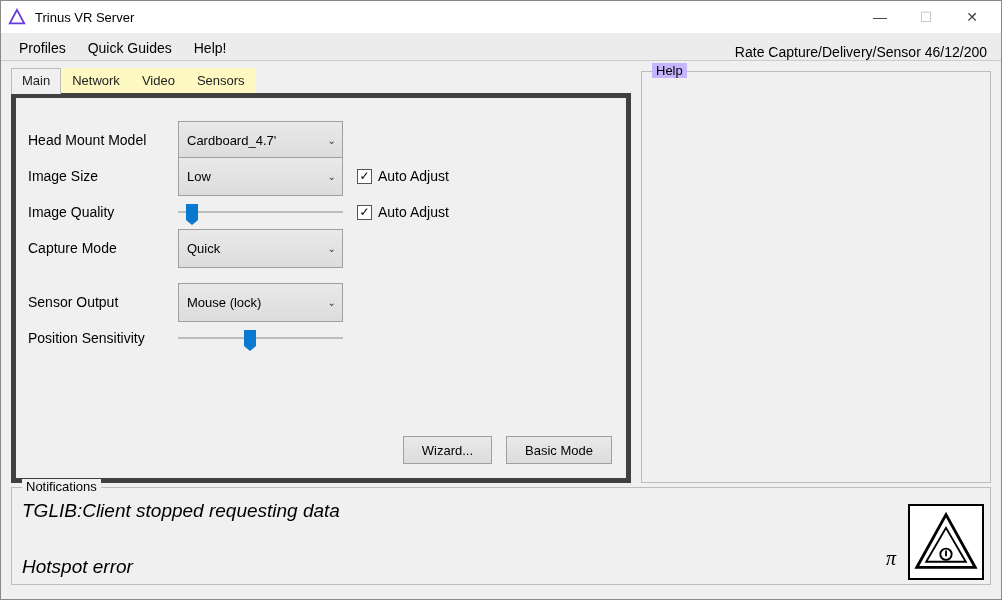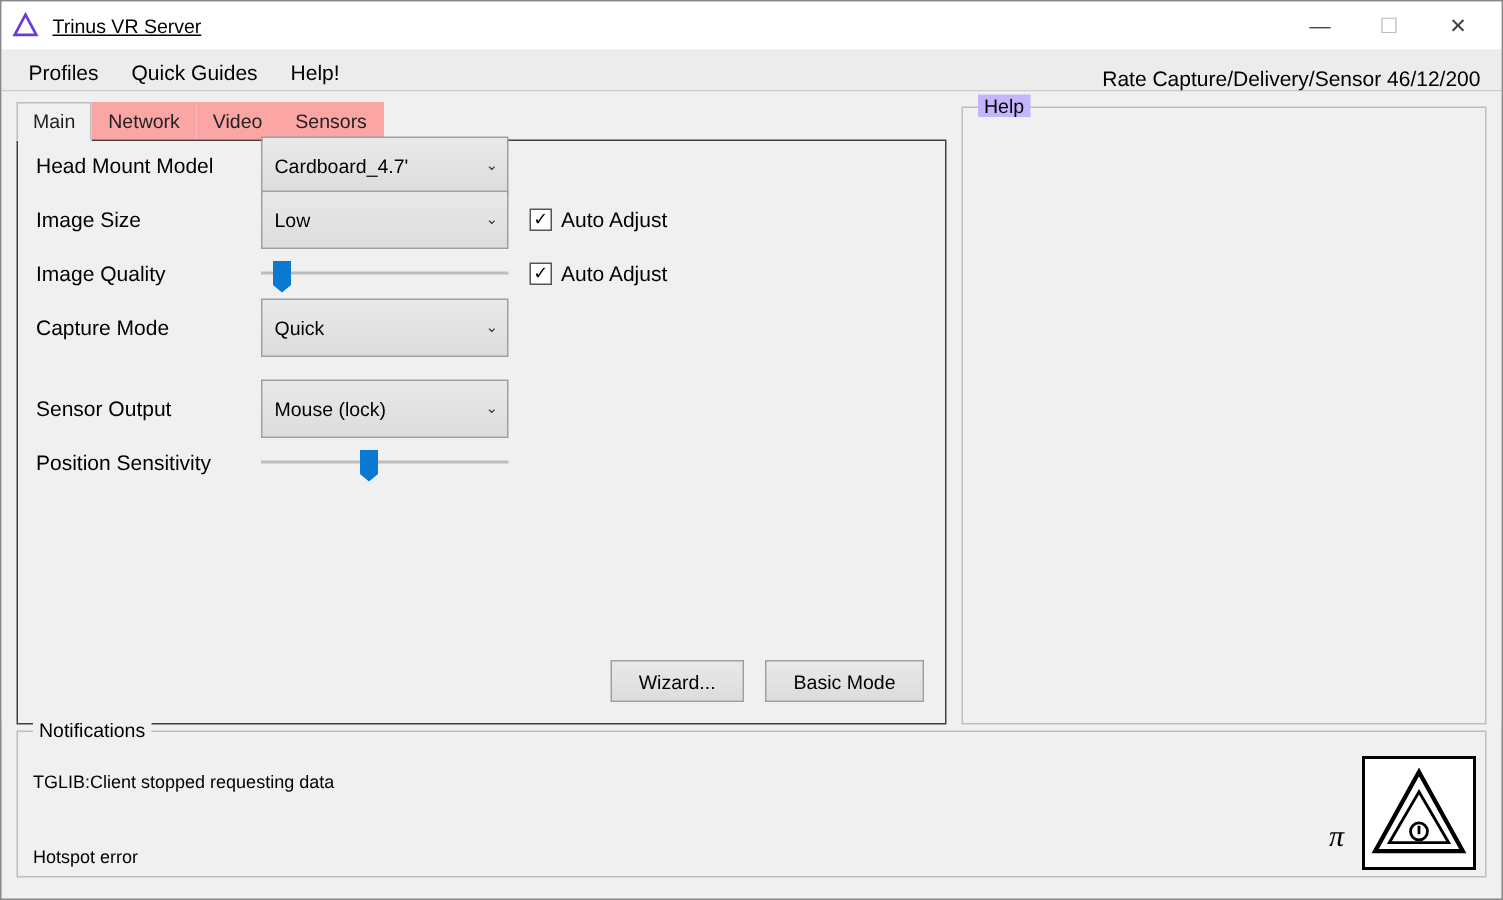--- a/index.html
+++ b/index.html
@@ -16,21 +16,21 @@
   }
   
   .titlebar {
     height: 32px;
     background: #fff;
     display: flex;
     align-items: center;
     padding: 0 6px;
   }
   .titlebar .app-icon { width: 20px; height: 20px; margin-right: 8px; display:flex; align-items:center; justify-content:center;}
-  .titlebar .title { font-size: 13px; text-decoration: underline; }
+  .titlebar .title { font-size: 13px; }
   .window-controls { margin-left: auto; display: flex; }
   .window-controls .ctrl {
     width: 46px; height: 30px; display:flex; align-items:center; justify-content:center;
     font-size: 14px; color:#444;
   }
   .window-controls .ctrl.max { color:#bbb; }
   
   .menubar {
     height: 28px;
     background: #ececec;
@@ -48,37 +48,37 @@
     gap: 10px;
     background:#f0f0f0;
   }
   .left-panel { width: 620px; }
   .right-panel { flex:1; }
   
   .tabstrip { display:flex; height:26px; }
   .tab {
     padding: 4px 10px;
     font-size: 13px;
-    background: #fca5a5;
+    background: #fef9c3;
     border: 1px solid transparent;
     border-bottom: none;
     color:#222;
     position:relative;
     top:1px;
   }
   .tab.active {
     background: #f0f0f0;
     border-color:#bdbdbd;
     border-bottom: 1px solid #f0f0f0;
     z-index:2;
   }
   .tab-body {
-    border:1px solid #404040;
+    border:5px solid #404040;
     background:#f0f0f0;
-    padding: 0 14px 14px 12px;
+    padding: 26px 14px 14px 12px;
     height: 390px;
     position:relative;
   }
   .form-row { display:flex; align-items:center; height:32px; margin-bottom:4px;}
   .form-row .lbl { width: 150px; font-size:14px;}
   .form-row .combo {
     width: 165px; height:39px;
     background: linear-gradient(#e9e9e9,#dcdcdc);
     border:1px solid #9f9f9f;
     display:flex; align-items:center; justify-content:space-between;
@@ -123,27 +123,26 @@
   }
   
   .notify {
     border:1px solid #bdbdbd;
     margin: 6px 10px 6px 10px;
     height: 98px;
     position:relative;
     padding: 0 10px 6px 10px;
     display:flex; flex-direction:column; justify-content:flex-start;
     background:#f0f0f0;
-    gap:14px;
   }
   .notify .legend {
     position:absolute; top:-9px; left:10px;
     background:#f0f0f0; padding:0 4px; font-size:13px;
   }
-  .notify .line { font-size:12px; }
+  .notify .line { font-size:19px;font-style:italic; }
   .logo-corner {
     position:absolute; right:6px; bottom:4px;
     width:76px; height:76px; border:2px solid #000;
     display:flex; align-items:center; justify-content:center;
     background:#fff;
   }
   .pi-sym { position:absolute; right:94px; bottom:14px; font-size:20px; font-style:italic; font-family: "Times New Roman", serif;}
 </style>
 </head>
 <body>

